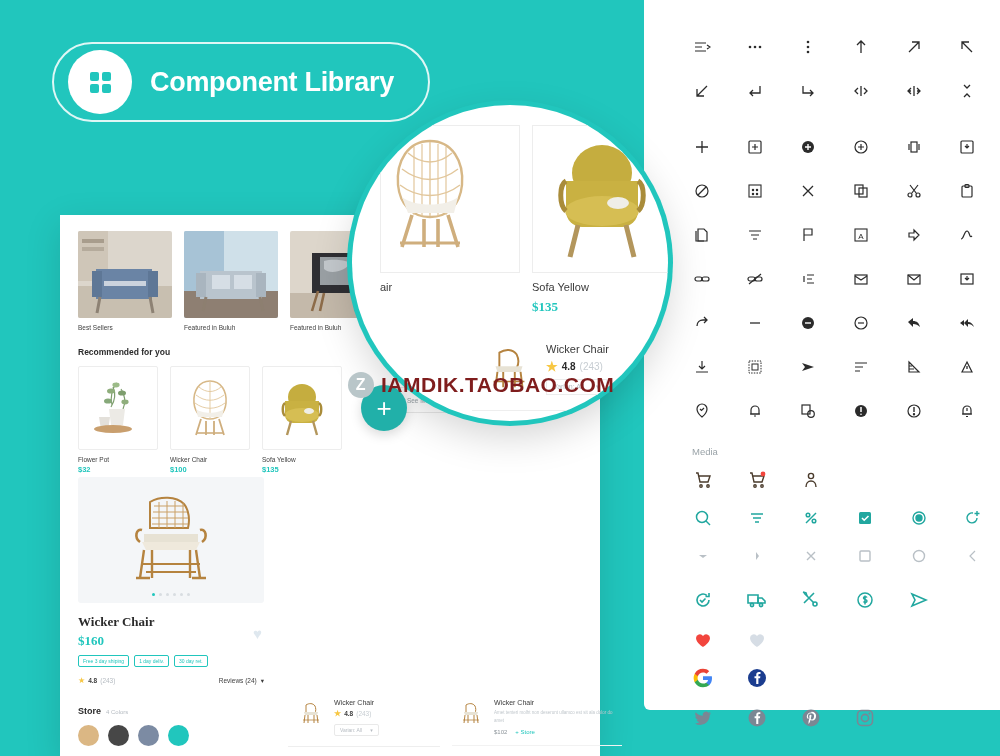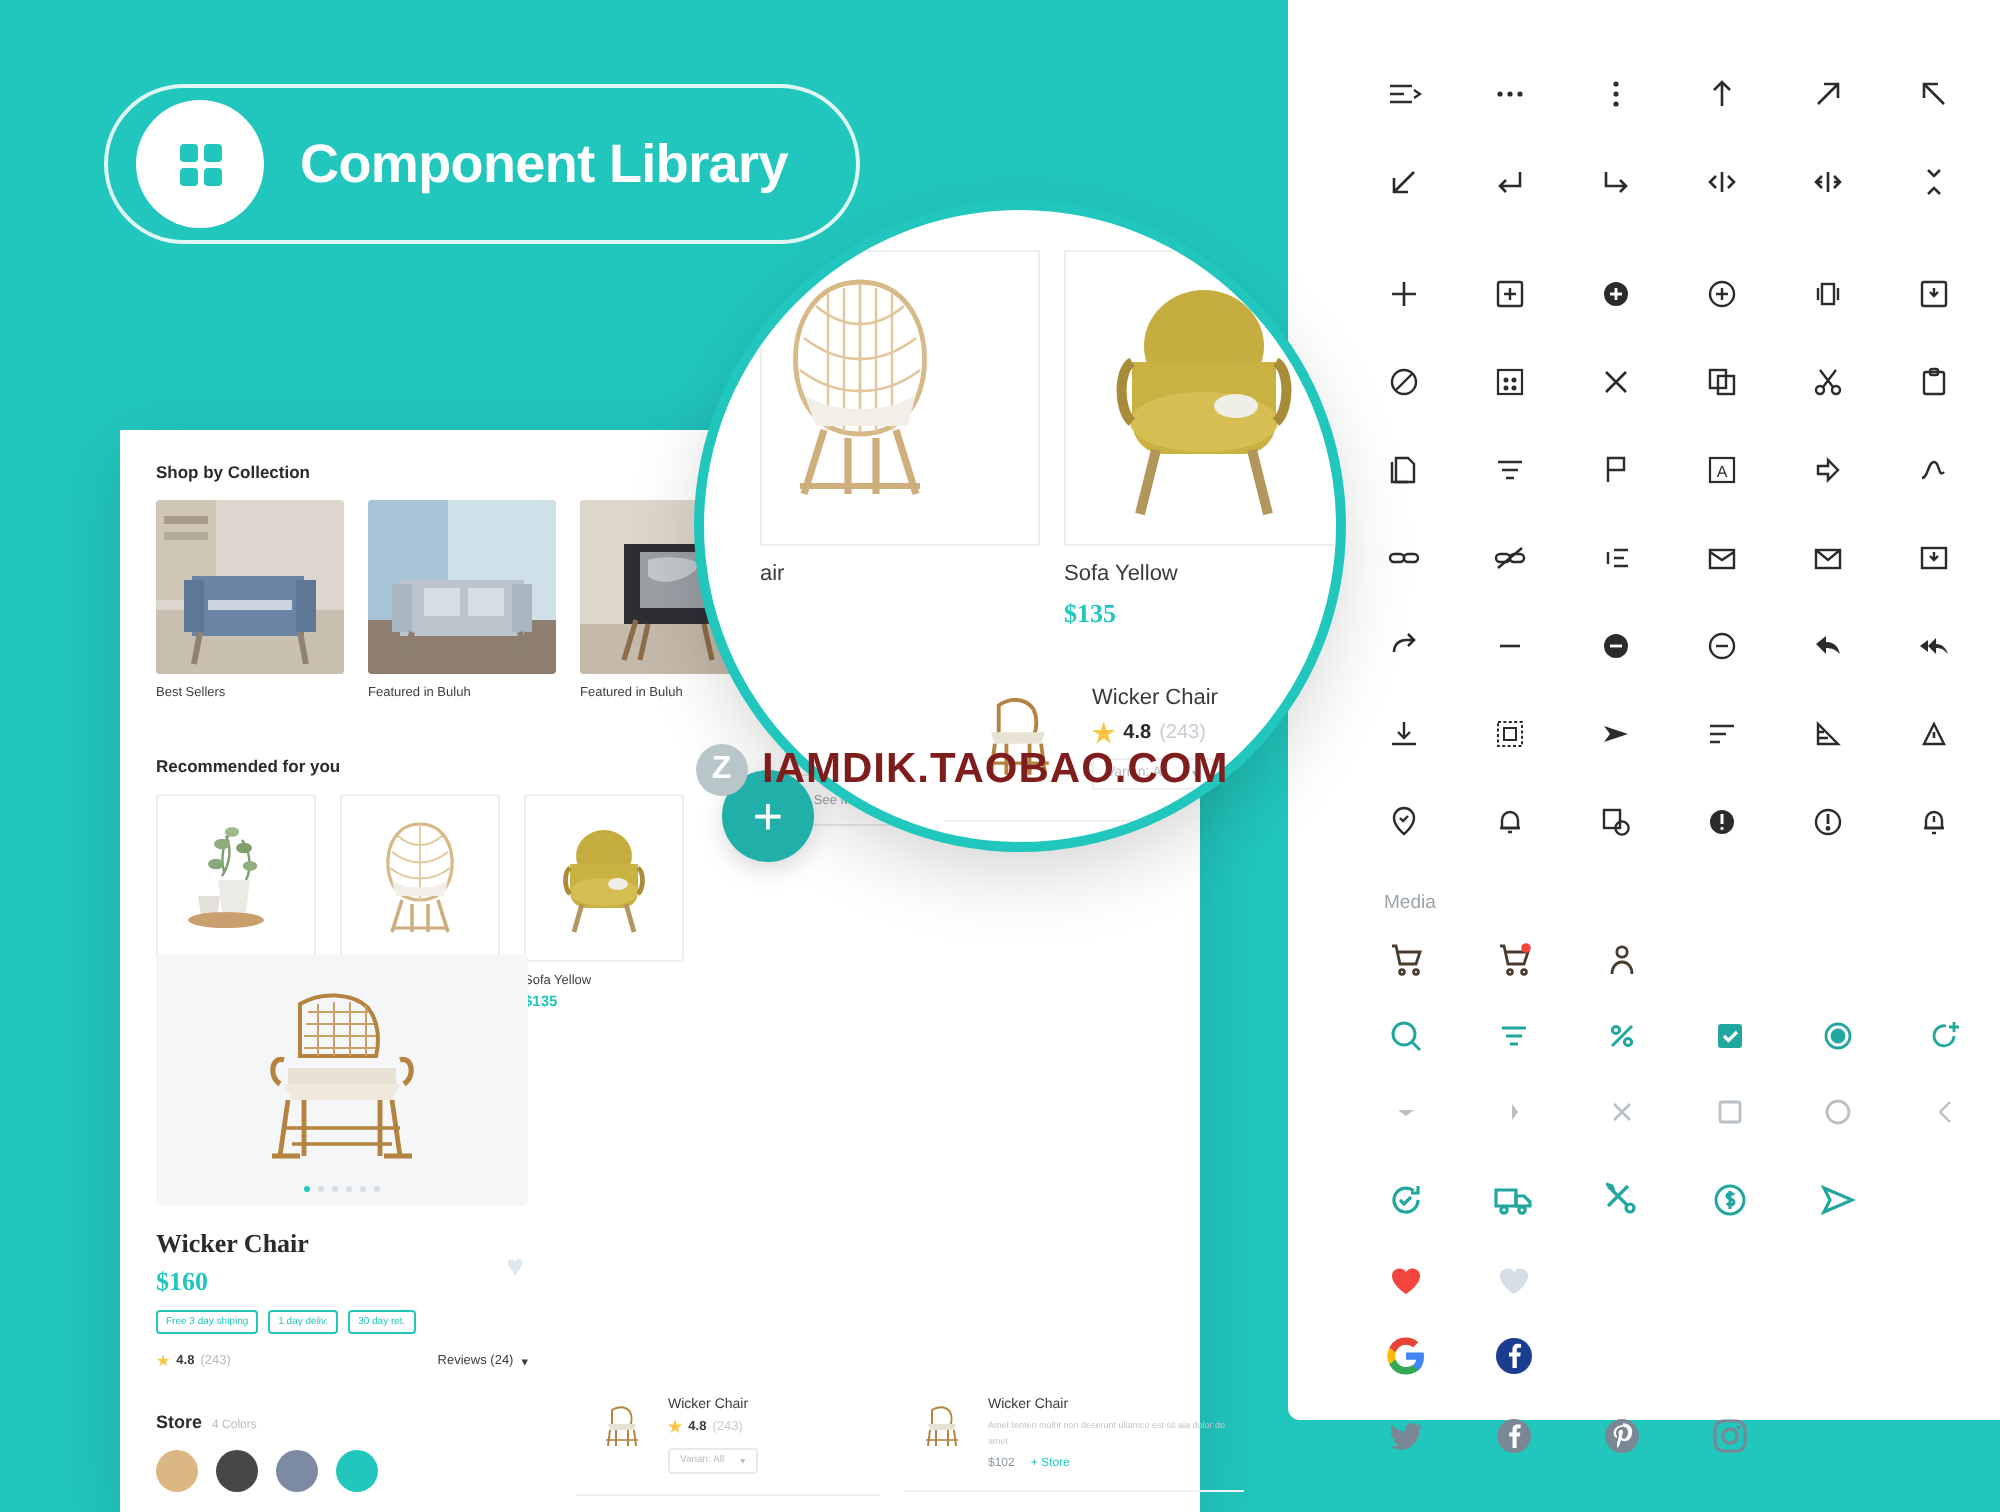--- a/index.html
+++ b/index.html
@@ -734,21 +734,20 @@
             <circle cx="11" cy="11" r="3.6"></circle>
             <circle cx="15.4" cy="6.6" r="1" fill="#7a8794" stroke="none"></circle>
           </svg>
         </div>
     </div>
   </div>
 
   <div class="sheet sheet-a">
 
     <div class="sheet-top">
-      <div class="sec-title">Shop by Collection</div>
       <div class="thumb-row">
         <div class="thumb-col">
           <div class="thumb">
             <svg width="94" height="87" viewBox="0 0 94 87">
                 <rect width="94" height="87" fill="#dcd6cc"></rect>
                 <rect x="0" y="0" width="30" height="50" fill="#cfc6b8"></rect>
                 <rect x="4" y="8" width="22" height="4" fill="#a89d8d"></rect>
                 <rect x="4" y="16" width="22" height="4" fill="#b5ab9c"></rect>
                 <rect x="0" y="55" width="94" height="32" fill="#c8bfb0"></rect>
                 <path d="M18 38h56v30H18z" fill="#6a84a5"></path>
@@ -782,21 +781,21 @@
                 <path d="M22 22h52v40H22z" fill="#2f2f33"></path>
                 <path d="M30 26h36v28H30z" fill="#9aa0a4"></path>
                 <path d="M34 30c6-2 20-2 26 2-4 8-20 12-26 6z" fill="#c3c8cc"></path>
                 <path d="M28 60l-6 20M68 60l6 20M34 62l-4 18M62 62l4 18" stroke="#8d6c4a" stroke-width="2.6"></path>
               </svg>
           </div>
           <div class="thumb-cap">Featured in Buluh</div>
         </div>
       </div>
 
-      <div class="sec-title" style="margin-top:28px;">Recommended for you</div>
+      <div class="sec-title" style="margin-top:16px;">Recommended for you</div>
       <div class="rec-row">
         <div class="prod-card">
           <div class="prod-img">
             <svg width="62" height="66" viewBox="0 0 62 66">
                 <path d="M26 12c3 6 2 14-2 20M30 8c-5 5-7 14-5 22M34 14c4 5 5 14 2 20" stroke="#7e9e6e" stroke-width="1.2" fill="none"></path>
                 <ellipse cx="24" cy="16" rx="4" ry="2.6" fill="#8fae7c"></ellipse>
                 <ellipse cx="35" cy="18" rx="4" ry="2.6" fill="#7e9e6e"></ellipse>
                 <ellipse cx="29" cy="10" rx="3.6" ry="2.4" fill="#9cbb88"></ellipse>
                 <ellipse cx="21" cy="26" rx="4" ry="2.6" fill="#87a97a"></ellipse>
                 <ellipse cx="38" cy="27" rx="3.6" ry="2.4" fill="#8fae7c"></ellipse>

